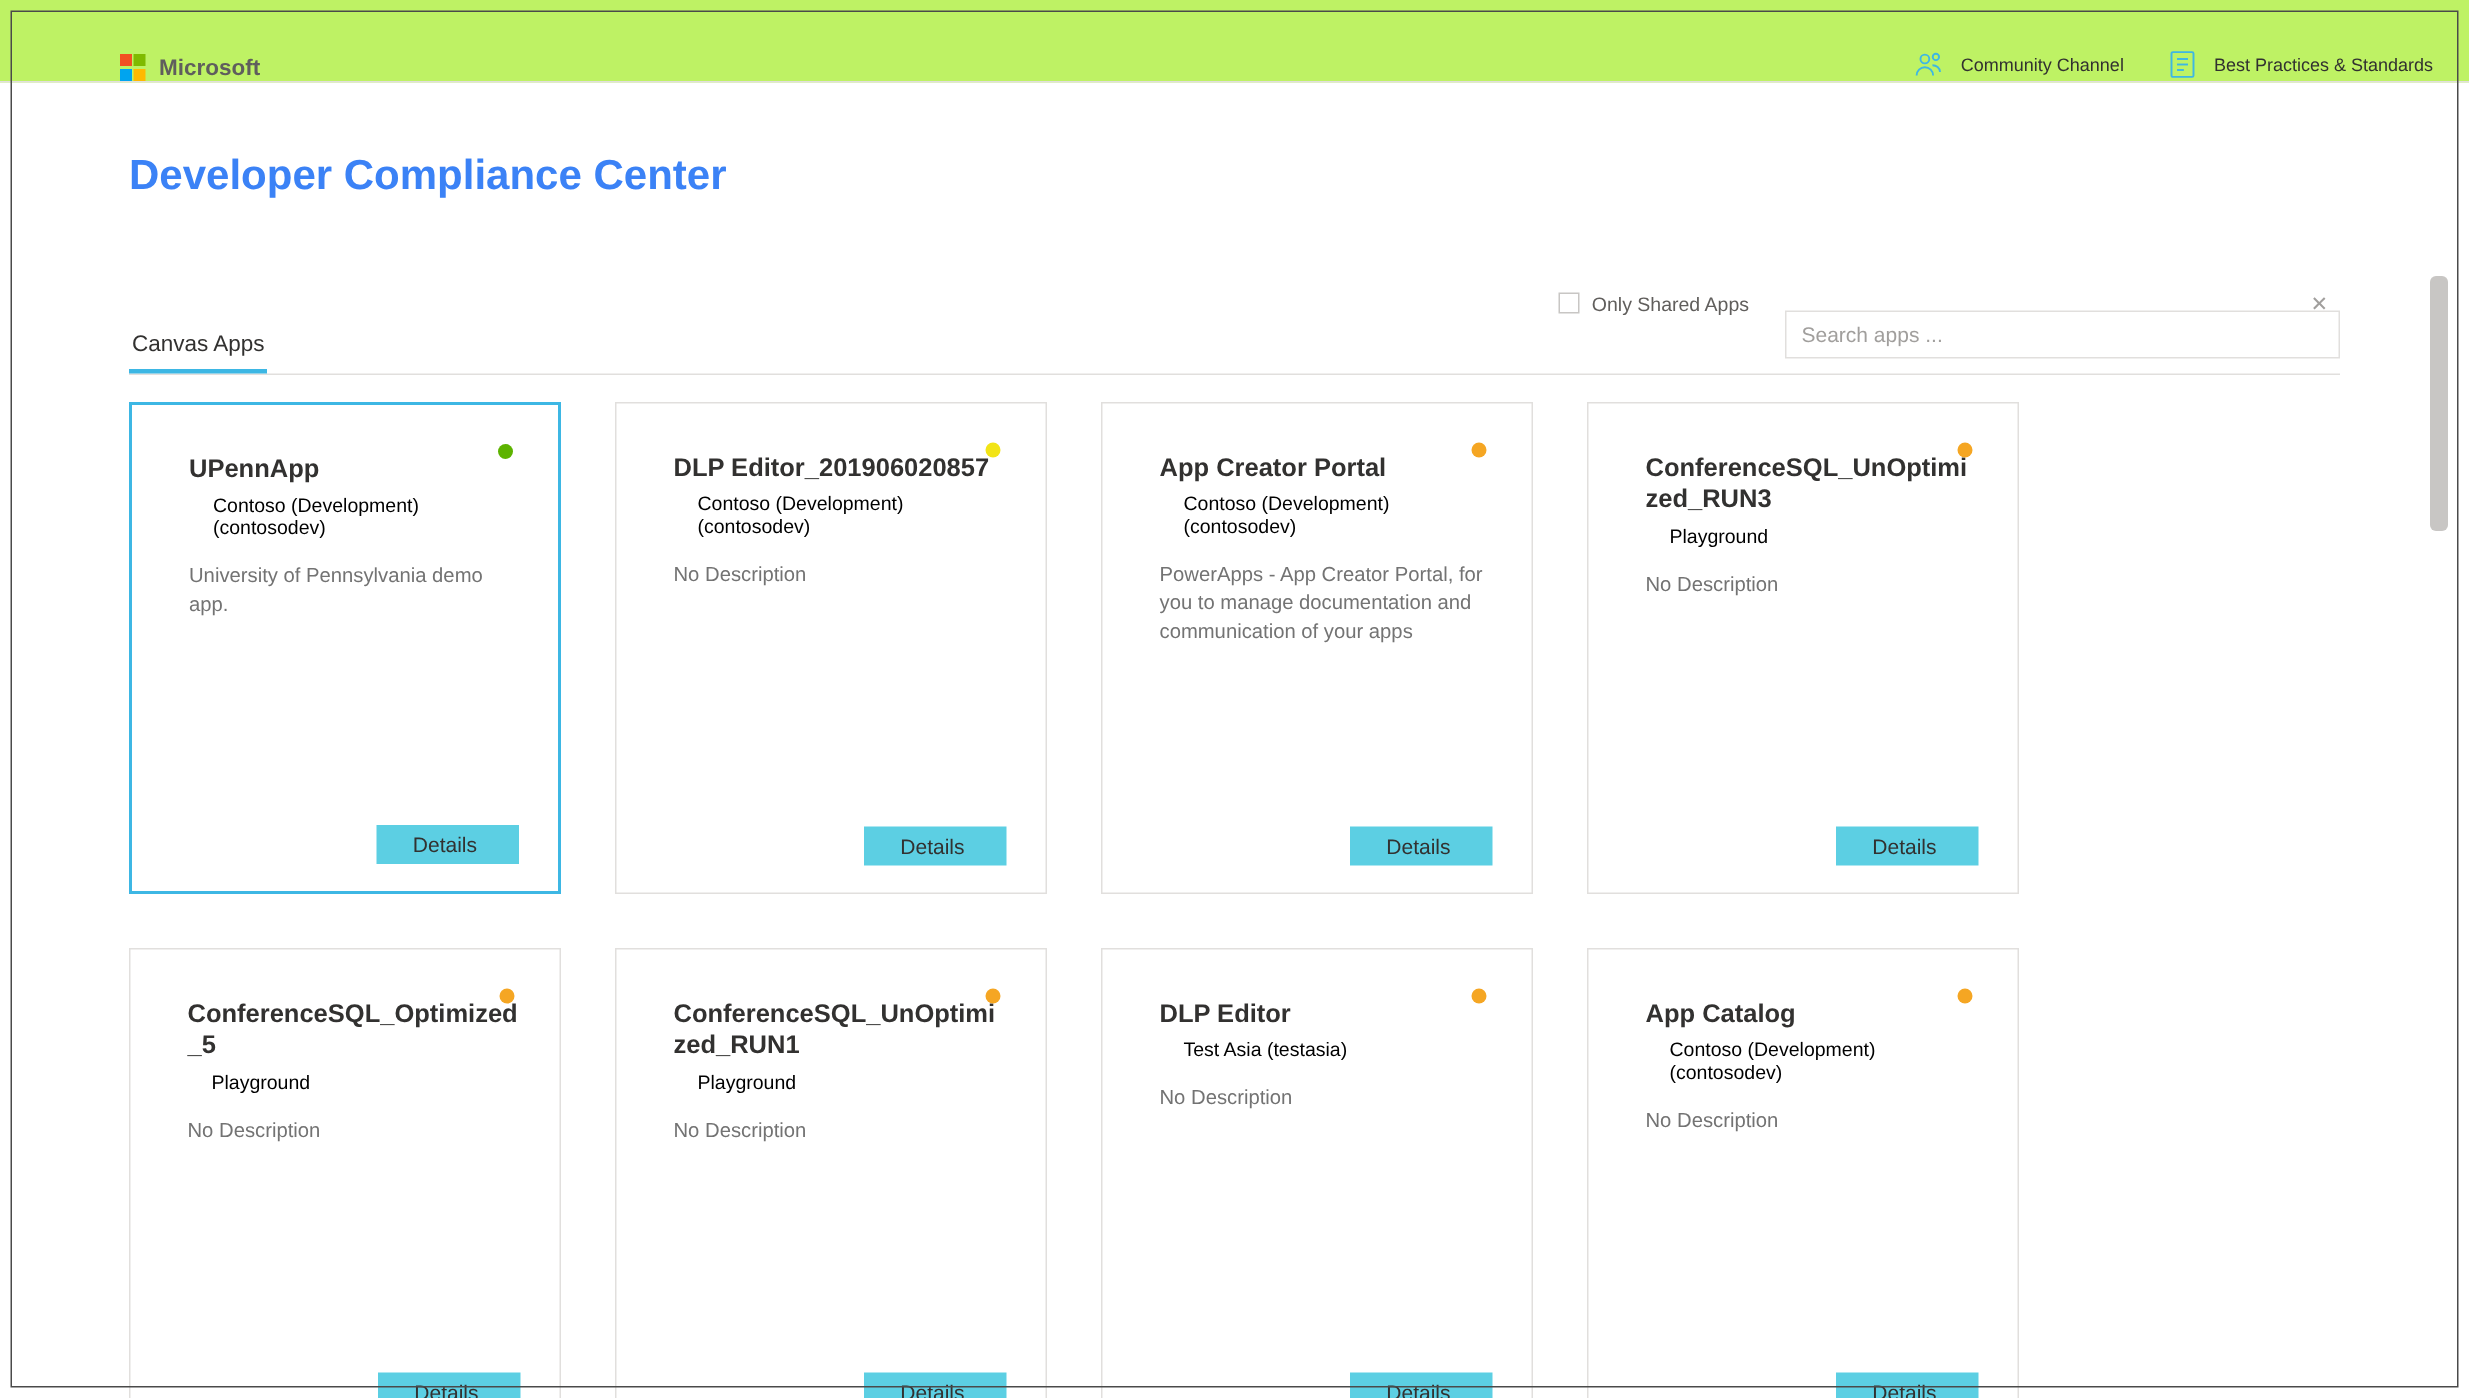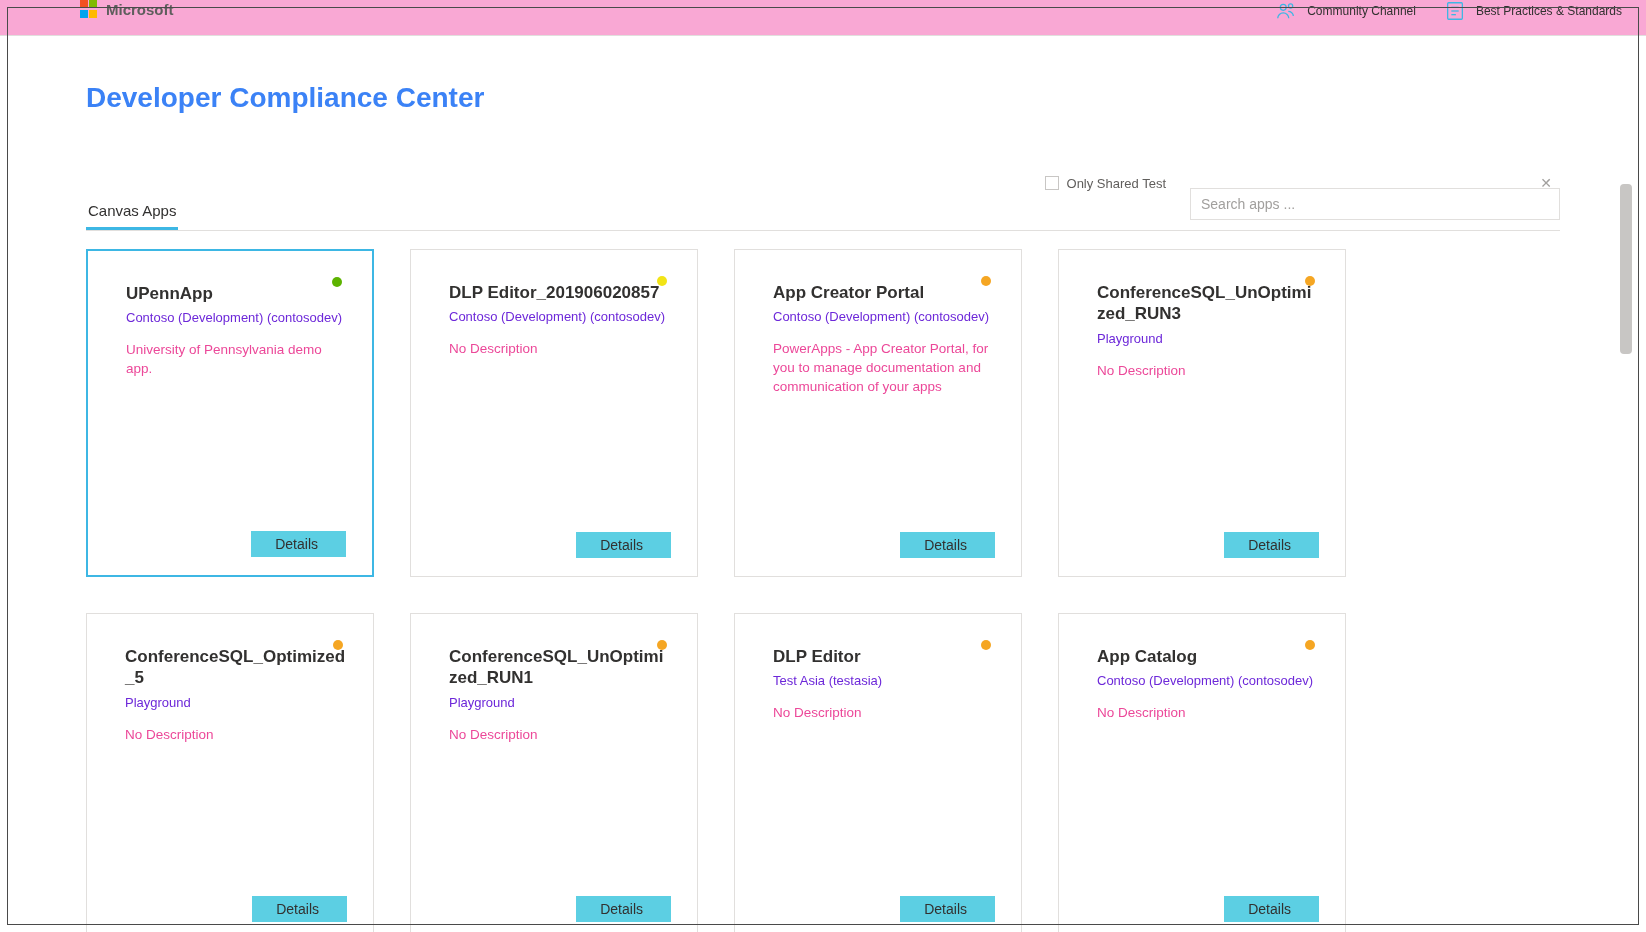--- a/index.html
+++ b/index.html
@@ -9,25 +9,25 @@
       font-family: "Segoe UI", -apple-system, BlinkMacSystemFont, sans-serif;
     }
     body {
       background: #ffffff;
       width: 1646px;
       height: 932px;
       overflow: hidden;
       position: relative;
     }
     .top-bar {
-      height: 36px;
-      background: #f9a8d4;
+      height: 55px;
+      background: #bef264;
       border-bottom: 1px solid #e1dfdd;
       display: flex;
-      align-items: flex-start;
+      align-items: flex-end;
       justify-content: space-between;
       padding: 0 24px 0 80px;
     }
     .top-left {
       display: flex;
       align-items: center;
       gap: 8px;
     }
     .ms-logo {
       display: flex;
@@ -183,26 +183,27 @@
     .card-title {
       font-size: 17px;
       font-weight: 600;
       color: #323130;
       margin-bottom: 6px;
       line-height: 1.25;
       word-break: break-word;
     }
     .card-env {
       font-size: 13px;
-      color: #6d28d9;
+      color: #000000;
       margin-bottom: 16px;
+      margin-left: 16px;
     }
     .card-desc {
       font-size: 13.5px;
-      color: #ec4899;
+      color: #737373;
       line-height: 1.4;
       flex: 1;
     }
     .card-footer {
       display: flex;
       justify-content: flex-end;
     }
     .details-btn {
       background: #66d9e8;
       background: #5ccfe6;
@@ -275,21 +276,21 @@
 <div class="content">
   <h1 class="page-title">Developer Compliance Center</h1>
 
   <div class="toolbar-row">
     <div class="tabs">
       <div class="tab active">Canvas Apps</div>
     </div>
     <div class="toolbar-right">
       <label class="chk-wrap">
         <span class="chk"></span>
-        <span>Only Shared Test</span>
+        <span>Only Shared Apps</span>
       </label>
       <div class="search-box">
         <input type="text" placeholder="Search apps ..." style="">
         <span class="search-clear">✕</span>
       </div>
     </div>
   </div>
 
   <div class="scroll-area">
     <div class="cards-grid" id="cards-grid">

